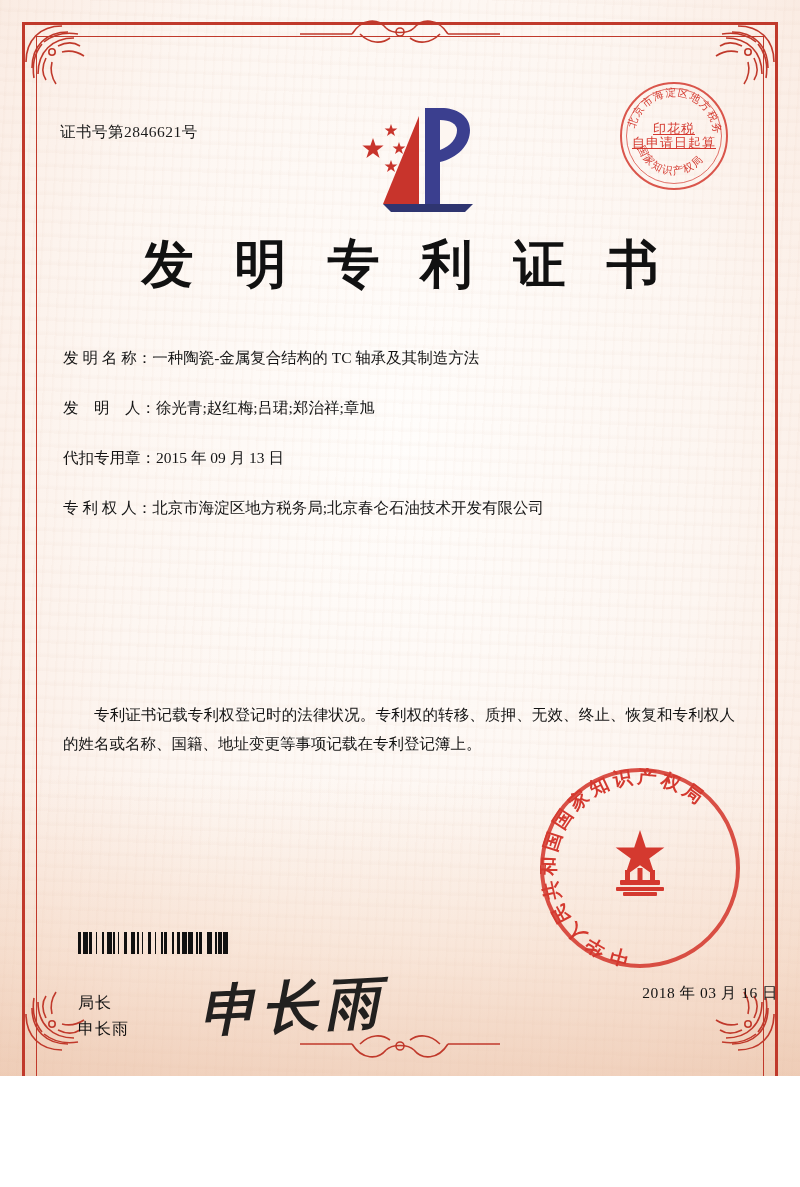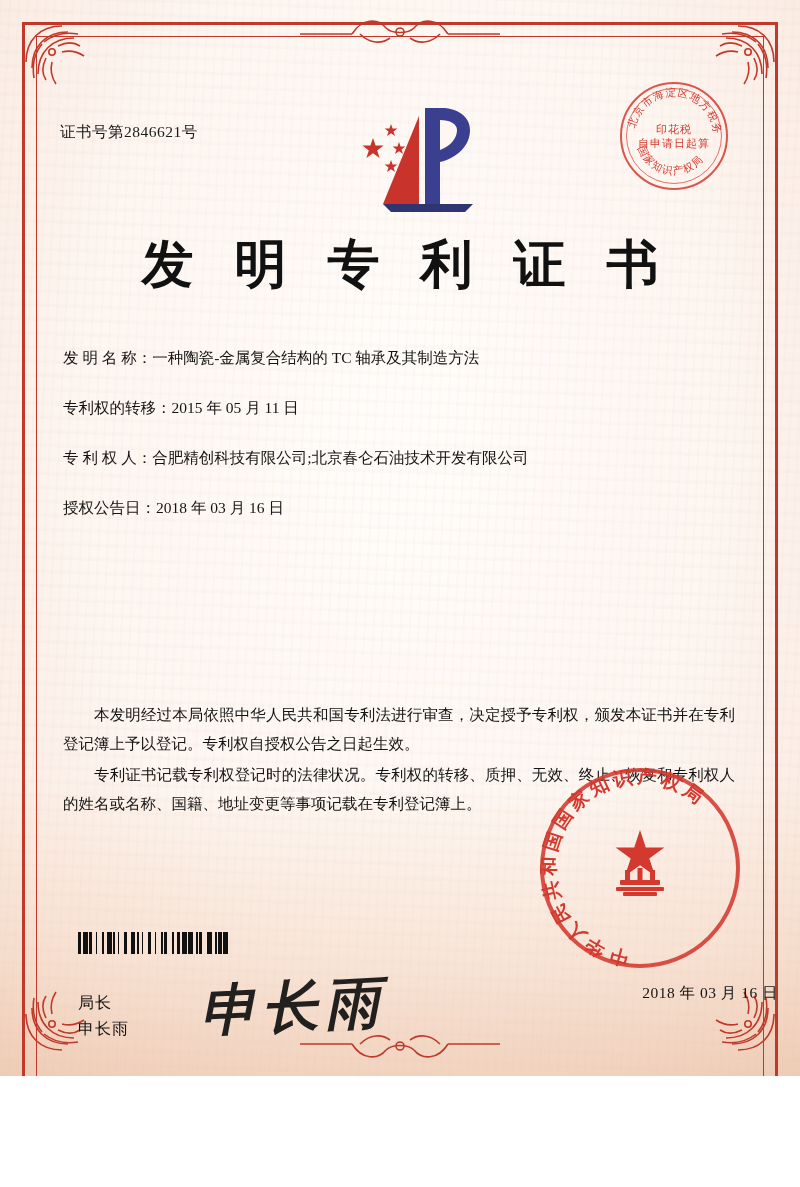--- a/index.html
+++ b/index.html
@@ -139,24 +139,25 @@
     position: absolute;
     inset: 0;
   }
   .stamp-tax .mid {
     position: absolute;
     left: 0; right: 0;
     top: 50%;
     transform: translateY(-50%);
     text-align: center;
     color: #d4392f;
-    font-size: 11px;
+    font-size: 13px;
     line-height: 14px;
     letter-spacing: 1px;
     font-family: "Liberation Serif", serif;
+    text-decoration: underline;
   }
 
   h1.title {
     position: absolute;
     left: 0; right: 0;
     top: 170px;
     text-align: center;
     margin: 0;
     font-size: 52px;
     letter-spacing: 14px;
@@ -426,32 +427,31 @@
       </div>
     </div>
 
     <h1 class="title">发 明 专 利 证 书</h1>
 
     <div class="fields">
       <div class="field">
         <span class="lbl">发 明 名 称：</span><span class="val">一种陶瓷-金属复合结构的 TC 轴承及其制造方法</span>
       </div>
       <div class="field">
-        <span class="lbl">专利权的转移：</span><span class="val">2015 年 05 月 11 日</span>
+        <span class="lbl">发　明　人：</span><span class="val">徐光青;赵红梅;吕珺;郑治祥;章旭</span>
       </div>
       <div class="field">
-        <span class="lbl">专 利 权 人：</span><span class="val">合肥精创科技有限公司;北京春仑石油技术开发有限公司</span>
+        <span class="lbl">代扣专用章：</span><span class="val">2015 年 09 月 13 日</span>
       </div>
       <div class="field">
-        <span class="lbl">授权公告日：</span><span class="val">2018 年 03 月 16 日</span>
+        <span class="lbl">专 利 权 人：</span><span class="val">北京市海淀区地方税务局;北京春仑石油技术开发有限公司</span>
       </div>
     </div>
 
     <div class="paragraphs">
-      <p>本发明经过本局依照中华人民共和国专利法进行审查，决定授予专利权，颁发本证书并在专利登记簿上予以登记。专利权自授权公告之日起生效。</p>
       <p>专利证书记载专利权登记时的法律状况。专利权的转移、质押、无效、终止、恢复和专利权人的姓名或名称、国籍、地址变更等事项记载在专利登记簿上。</p>
     </div>
 
     <div class="barcode" id="barcode">
         <i style="width: 3.2px; background: rgb(17, 17, 17);"></i>
         <i style="width: 1.6px; background: transparent;"></i>
         <i style="width: 4.8px; background: rgb(17, 17, 17);"></i>
         <i style="width: 1.6px; background: transparent;"></i>
         <i style="width: 3.2px; background: rgb(17, 17, 17);"></i>
         <i style="width: 3.2px; background: transparent;"></i>

